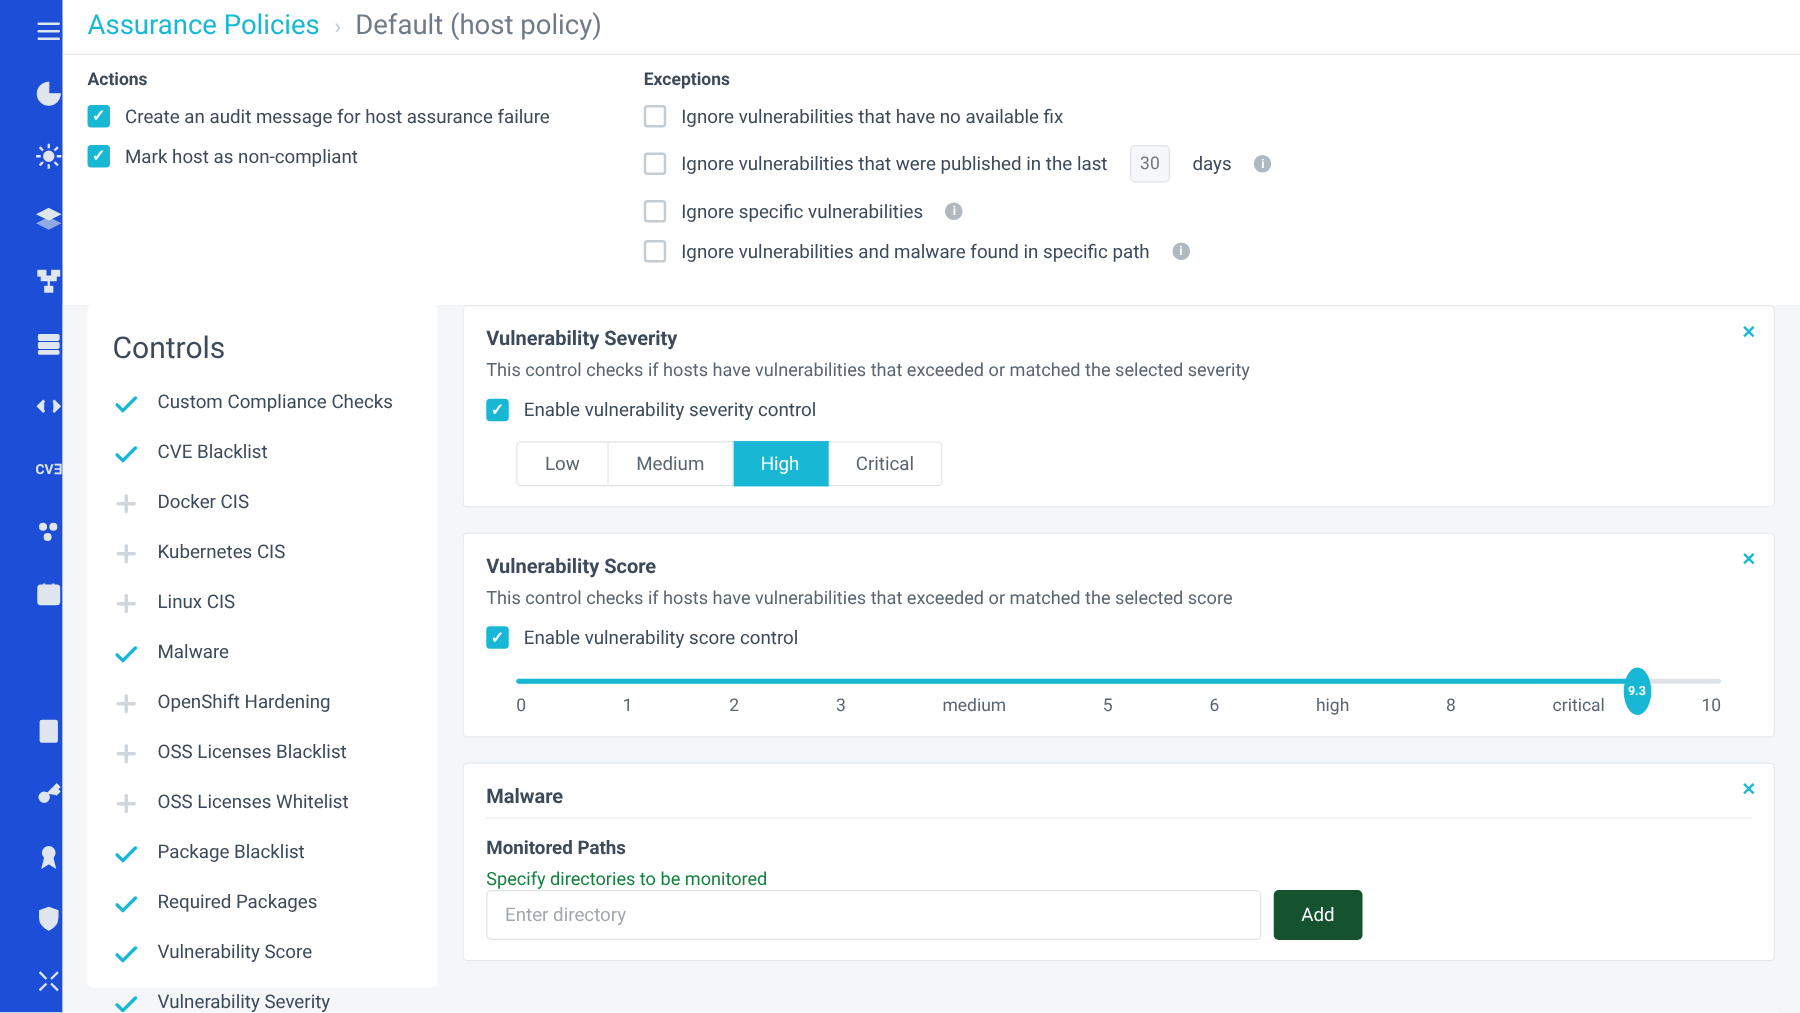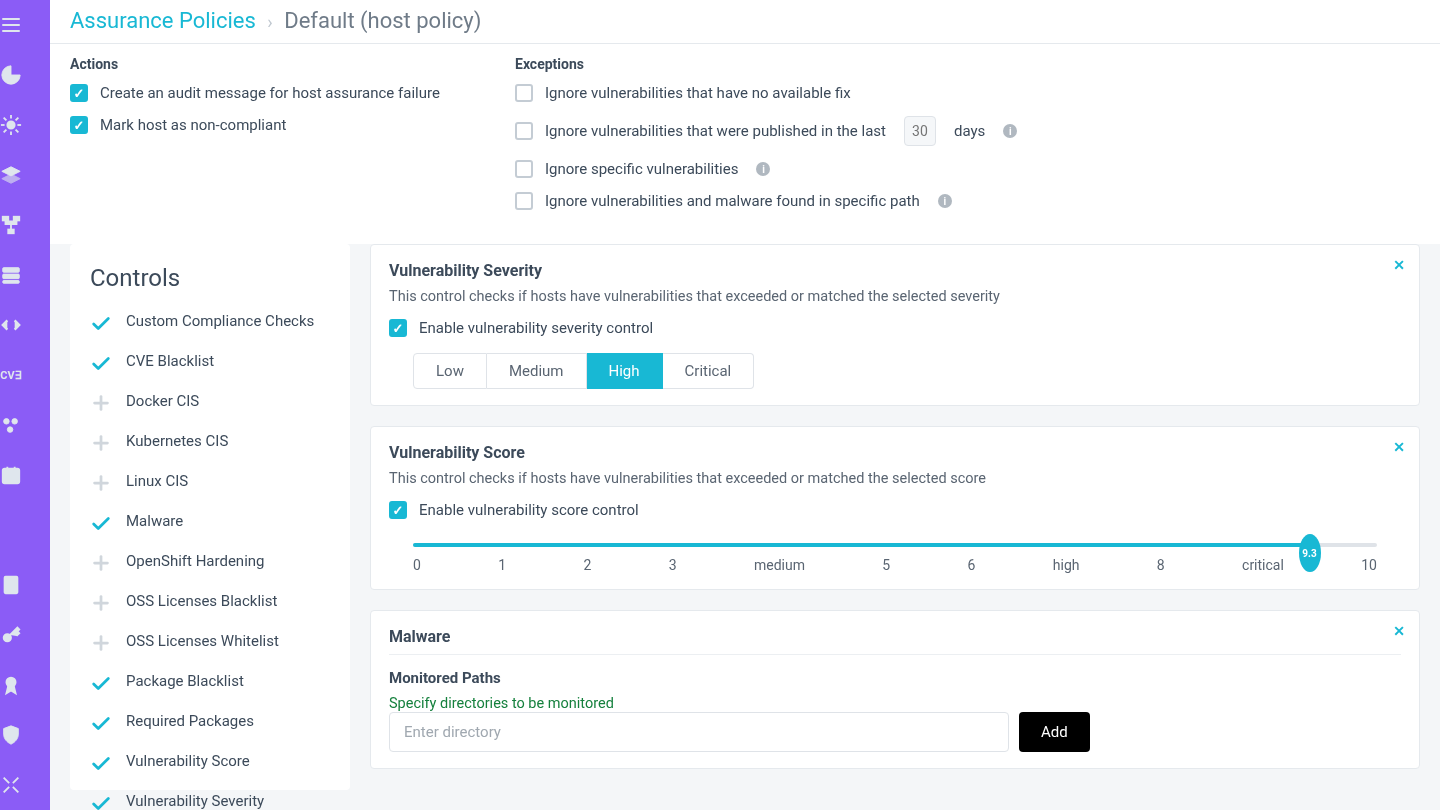--- a/index.html
+++ b/index.html
@@ -1,20 +1,20 @@
 <!DOCTYPE html>
 <html><head>
 <meta charset="utf-8">
 <style>
   * { box-sizing: border-box; margin: 0; padding: 0; font-family: -apple-system, BlinkMacSystemFont, "Segoe UI", Roboto, Helvetica, Arial, sans-serif; }
   body { background: #fff; color: #3c4a5a; width:1440px; height:810px; overflow:hidden; }
   .app { display: flex; height: 100vh; }
 
   
-  .sidebar { width: 50px; background: #8b5cf6; display: flex; flex-direction: column; align-items: flex-start; padding-top: 14px; gap: 28px; flex-shrink:0;}
+  .sidebar { width: 50px; background: #1d4ed8; display: flex; flex-direction: column; align-items: flex-end; padding-top: 14px; gap: 28px; flex-shrink:0;}
   .sidebar .icon { color: #dfe6ed; width:22px; height:22px; display:flex; align-items:center; justify-content:center;}
   .sidebar svg { width: 22px; height: 22px; stroke: currentColor; fill: currentColor; }
   .burger-group{display:flex;flex-direction:column;gap:4px;}
   .burger-line{width:18px;height:2px;background:#dfe6ed;border-radius:1px;}
 
   
   .main { flex: 1; display: flex; flex-direction: column; overflow:hidden;}
   .breadcrumb-bar { padding: 8px 20px 10px 20px; border-bottom: 1px solid #e5e9ed; }
   .breadcrumb { font-size: 22px; font-weight: 400; color:#6f7b88;}
   .breadcrumb a { color: #18b8d4; text-decoration: none; }
@@ -58,21 +58,21 @@
   .slider-track { height:4px; background:#dfe3e8; border-radius:2px; position:relative;}
   .slider-fill { position:absolute; left:0; top:0; height:4px; background:#18b8d4; border-radius:2px;}
   .slider-thumb { position:absolute; top:-9px; width:22px;height:38px;border-radius:50%;background:#18b8d4;color:#fff;font-size:10px;font-weight:700;display:flex;align-items:center;justify-content:center; transform:translateX(-50%);}
   .slider-ticks { display:flex; justify-content:space-between; font-size:14px; color:#5a6572; margin-top:10px;}
   
   .subhead { font-size:15px; font-weight:700; color:#3c4a5a; margin:14px 0 8px 0;}
   .hint { font-size:14.5px; color:#15803d; }
   .add-row { display:flex; gap:10px;}
   .add-input { flex:0 0 620px; border:1px solid #dfe3e8; border-radius:4px; padding:10px 14px; font-size:15px; color:#3c4a5a;}
   .add-input::placeholder{color:#a0a8b0;}
-  .add-btn { background:#000000; color:#fff; border:none; border-radius:4px; padding:10px 22px; font-size:15px; cursor:pointer;}
+  .add-btn { background:#14532d; color:#fff; border:none; border-radius:4px; padding:10px 22px; font-size:15px; cursor:pointer;}
   hr.divider { border:none; border-top:1px solid #eceff2; margin:4px 0 10px 0;}
 </style>
 </head>
 <body>
 
 <div class="app">
 
   <nav class="sidebar">
     <div class="icon">
       <div class="burger-group">

